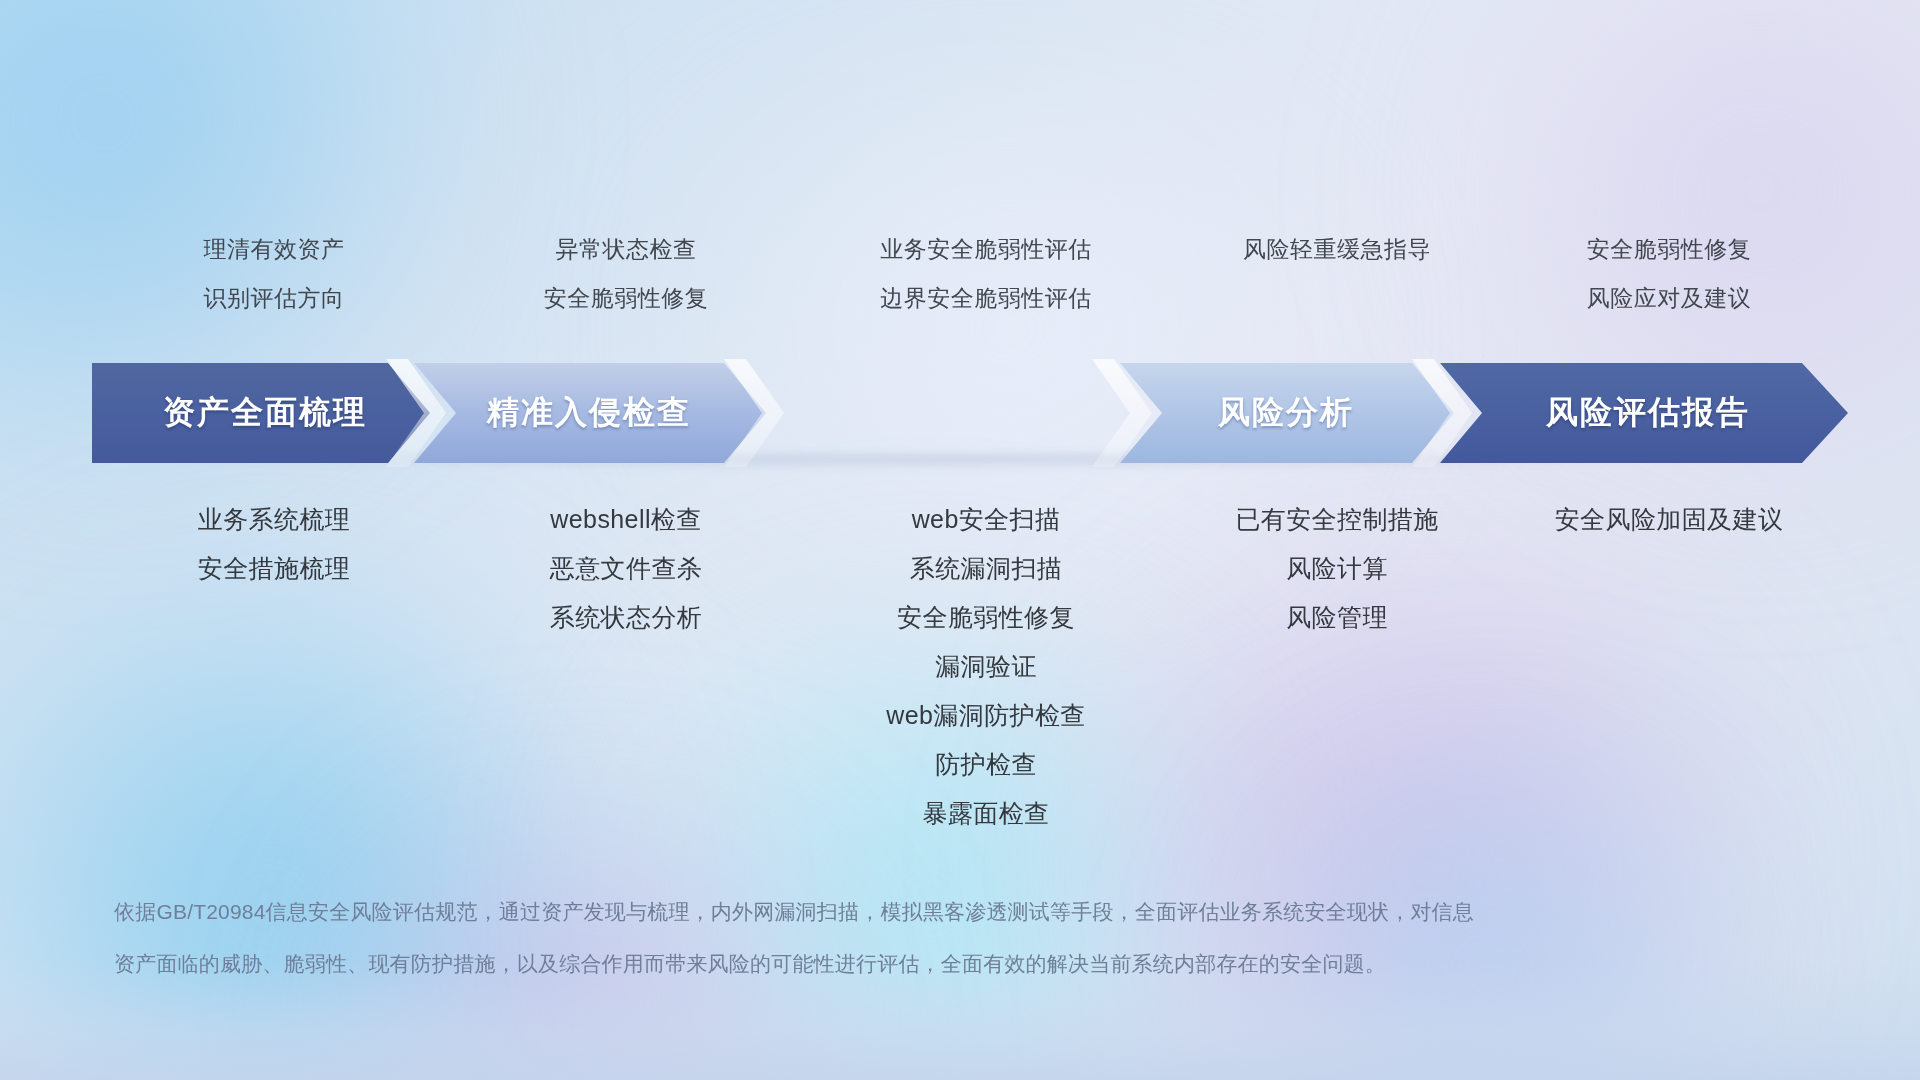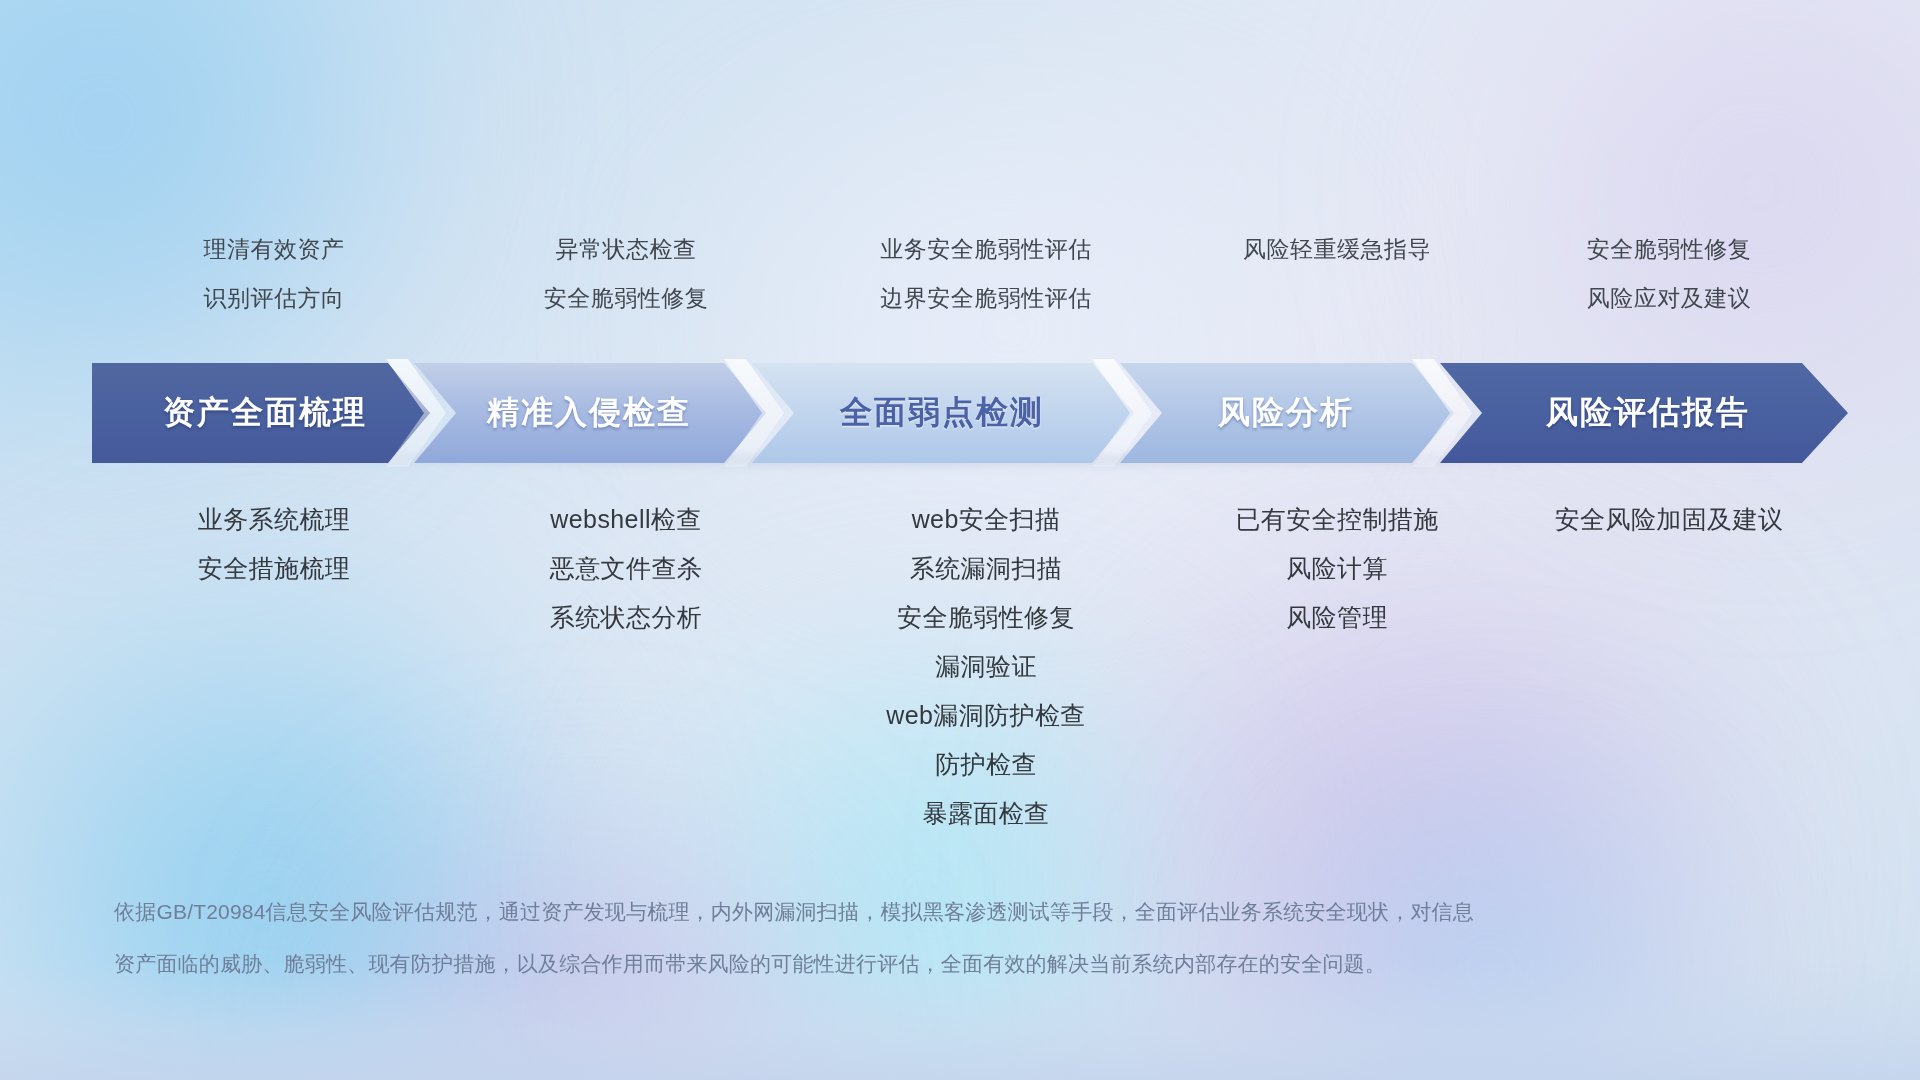--- a/index.html
+++ b/index.html
@@ -165,23 +165,20 @@
   <div class="band">
 
     <div class="chev ch1">
       <span class="ttl onDark">资产全面梳理</span>
     </div>
 
     <div class="chev ch2 notch">
       <span class="ttl onLight">精准入侵检查</span>
     </div>
 
-    <div class="chev ch3 notch">
-      <span class="ttl blueText">全面弱点检测</span>
-    </div>
 
     <div class="chev ch4 notch">
       <span class="ttl onLight">风险分析</span>
     </div>
 
     <div class="chev ch5">
       <span class="ttl onDark">风险评估报告</span>
     </div>
 
     <div class="sep s1"></div>

